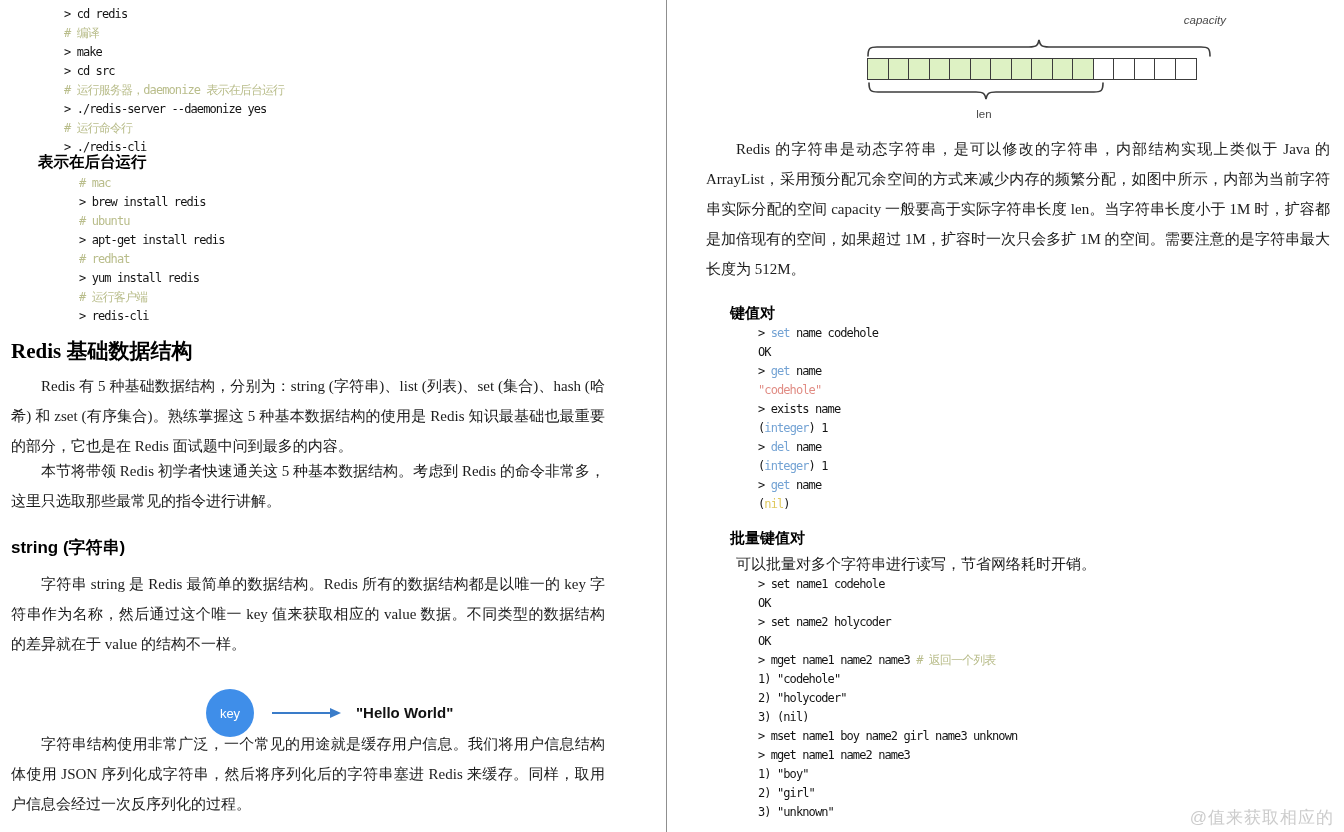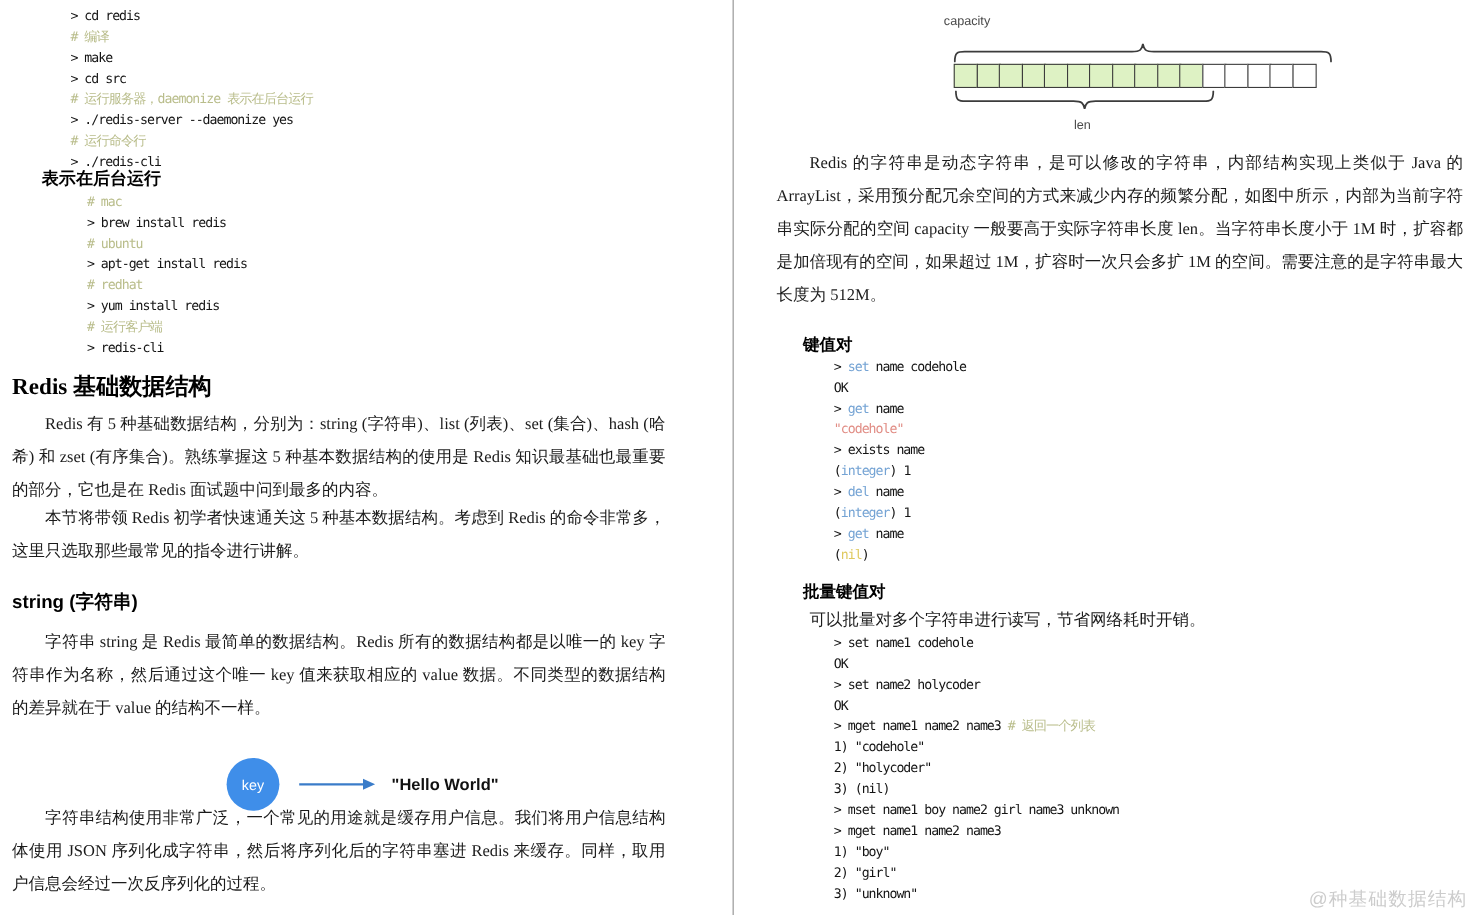--- a/index.html
+++ b/index.html
@@ -30,21 +30,21 @@
   .kw{color:var(--kw,#74a3d4);}
   .st{color:var(--st,#e18d85);}
   .ni{color:var(--ni,#dfc95f);}
   .pl{color:#141414;}
 
   
   .sds{position:absolute;left:858px;top:14px;width:368px;height:114px;}
   .sds-label{
     position:absolute;font-family:"Liberation Sans",sans-serif;font-size:11.5px;color:#4a4a4a;
   }
-  .cap-label{left:0;right:0;top:0;text-align:left;}
+  .cap-label{left:0;right:0;top:0;text-align:right;font-style:italic;}
   .len-label{left:0;width:252px;top:94px;text-align:center;}
   .brace{position:absolute;}
   .cells{position:absolute;left:9px;top:44px;display:flex;}
   .cell{
     width:20px;height:20px;border:1.5px solid var(--cellb,#3c3c3c);
     background:#ffffff;margin-left:-1.5px;
   }
   .cell:first-child{margin-left:0;}
   .cell.filled{background:var(--cellf,#def2c4);}
 
@@ -124,13 +124,13 @@
 <div class="h-sub" style="left:730px;top:304px;">键值对</div>
 
 <div class="code" style="left:758px;top:324px;"><div class="cl"><span class="pl">&gt; </span><span class="kw">set</span><span class="pl"> name codehole</span></div><div class="cl"><span class="pl">OK</span></div><div class="cl"><span class="pl">&gt; </span><span class="kw">get</span><span class="pl"> name</span></div><div class="cl"><span class="st">"codehole"</span></div><div class="cl"><span class="pl">&gt; exists name</span></div><div class="cl"><span class="pl">(</span><span class="kw">integer</span><span class="pl">) 1</span></div><div class="cl"><span class="pl">&gt; </span><span class="kw">del</span><span class="pl"> name</span></div><div class="cl"><span class="pl">(</span><span class="kw">integer</span><span class="pl">) 1</span></div><div class="cl"><span class="pl">&gt; </span><span class="kw">get</span><span class="pl"> name</span></div><div class="cl"><span class="pl">(</span><span class="ni">nil</span><span class="pl">)</span></div></div>
 
 <div class="h-sub" style="left:730px;top:529px;">批量键值对</div>
 
 <div class="para" style="left:706px;top:549px;width:624px;">可以批量对多个字符串进行读写，节省网络耗时开销。</div>
 
 <div class="code" style="left:758px;top:575px;"><div class="cl"><span class="pl">&gt; set name1 codehole</span></div><div class="cl"><span class="pl">OK</span></div><div class="cl"><span class="pl">&gt; set name2 holycoder</span></div><div class="cl"><span class="pl">OK</span></div><div class="cl"><span class="pl">&gt; mget name1 name2 name3 </span><span class="cm"># 返回一个列表</span></div><div class="cl"><span class="pl">1) "codehole"</span></div><div class="cl"><span class="pl">2) "holycoder"</span></div><div class="cl"><span class="pl">3) (nil)</span></div><div class="cl"><span class="pl">&gt; mset name1 boy name2 girl name3 unknown</span></div><div class="cl"><span class="pl">&gt; mget name1 name2 name3</span></div><div class="cl"><span class="pl">1) "boy"</span></div><div class="cl"><span class="pl">2) "girl"</span></div><div class="cl"><span class="pl">3) "unknown"</span></div></div>
 
-<div class="watermark">@种基础数据结构</div>
+<div class="watermark">@值来获取相应的</div>
 
 </body></html>

